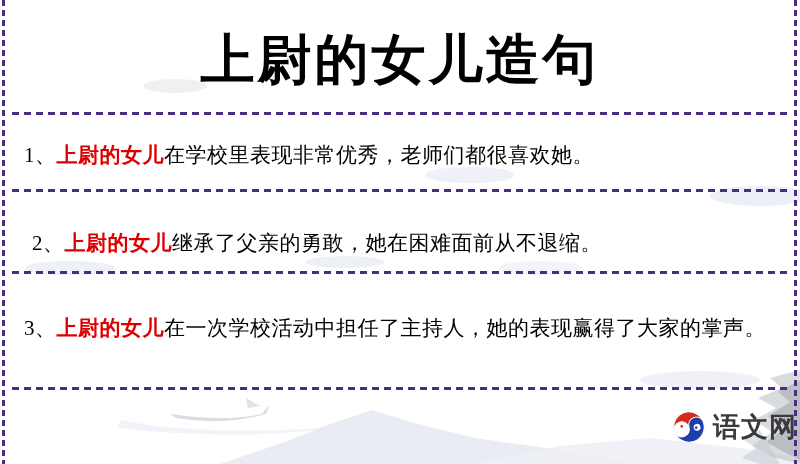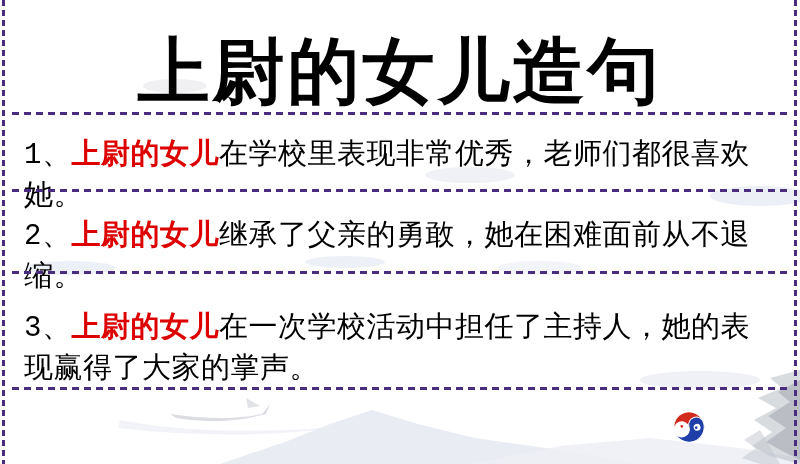--- a/index.html
+++ b/index.html
@@ -31,32 +31,32 @@
   }
   .dash-h.d1{top:112px;}
   .dash-h.d2{top:189px;}
   .dash-h.d3{top:271px;}
   .dash-h.d4{top:387px;}
   
   .title{
     position:absolute;top:24px;left:0;right:0;z-index:2;
     text-align:center;
     font-family:"DejaVu Serif","Liberation Serif",serif;
-    font-size:72px;font-weight:bold;color:var(--ink);
+    font-size:54px;font-weight:bold;color:var(--ink);
     letter-spacing:3px;
   }
   .sentence{
     position:absolute;left:24px;right:28px;z-index:2;
-    font-family:Liberation Mono, monospace;
-    font-size:29px;line-height:41px;color:var(--ink);
+    font-family:Liberation Serif, serif;
+    font-size:21px;line-height:41px;color:var(--ink);
     letter-spacing:0.5px;
   }
   .sentence .kw{color:var(--kw);font-weight:bold;}
   .sentence.s1{top:135px;}
-  .sentence.s2{top:216px;}
+  .sentence.s2{top:223px;margin-left:8px;}
   .sentence.s3{top:308px;}
   
   .bg{
     position:absolute;left:0;top:0;z-index:0;
   }
   
   .logo{
     position:absolute;left:670px;top:407px;z-index:4;
     display:flex;align-items:center;gap:5px;
     cursor:pointer;
@@ -115,13 +115,14 @@
   <svg width="38" height="40" viewBox="0 0 40 40" aria-hidden="true">
     <g transform="rotate(-18 20 20)">
       <path d="M4 20 a16 16 0 0 1 32 0 a8 8 0 0 1 -16 0 a8 8 0 0 0 -16 0 z" fill="#d22a1c" stroke="#ffffff" stroke-width="1"></path>
       <path d="M36 20 a16 16 0 0 1 -32 0 a8 8 0 0 0 16 0 a8 8 0 0 1 16 0 z" fill="#1e3fa8" stroke="#ffffff" stroke-width="1"></path>
       <circle cx="12" cy="17" r="3.6" fill="#ffffff"></circle>
       <circle cx="13" cy="17" r="1.4" fill="#d22a1c"></circle>
       <circle cx="28" cy="23" r="3.6" fill="#ffffff"></circle>
       <circle cx="27" cy="23" r="1.4" fill="#1e3fa8"></circle>
     </g>
   </svg>
+  <span class="logo-text">语文网</span>
 </div>
 
 </body></html>

